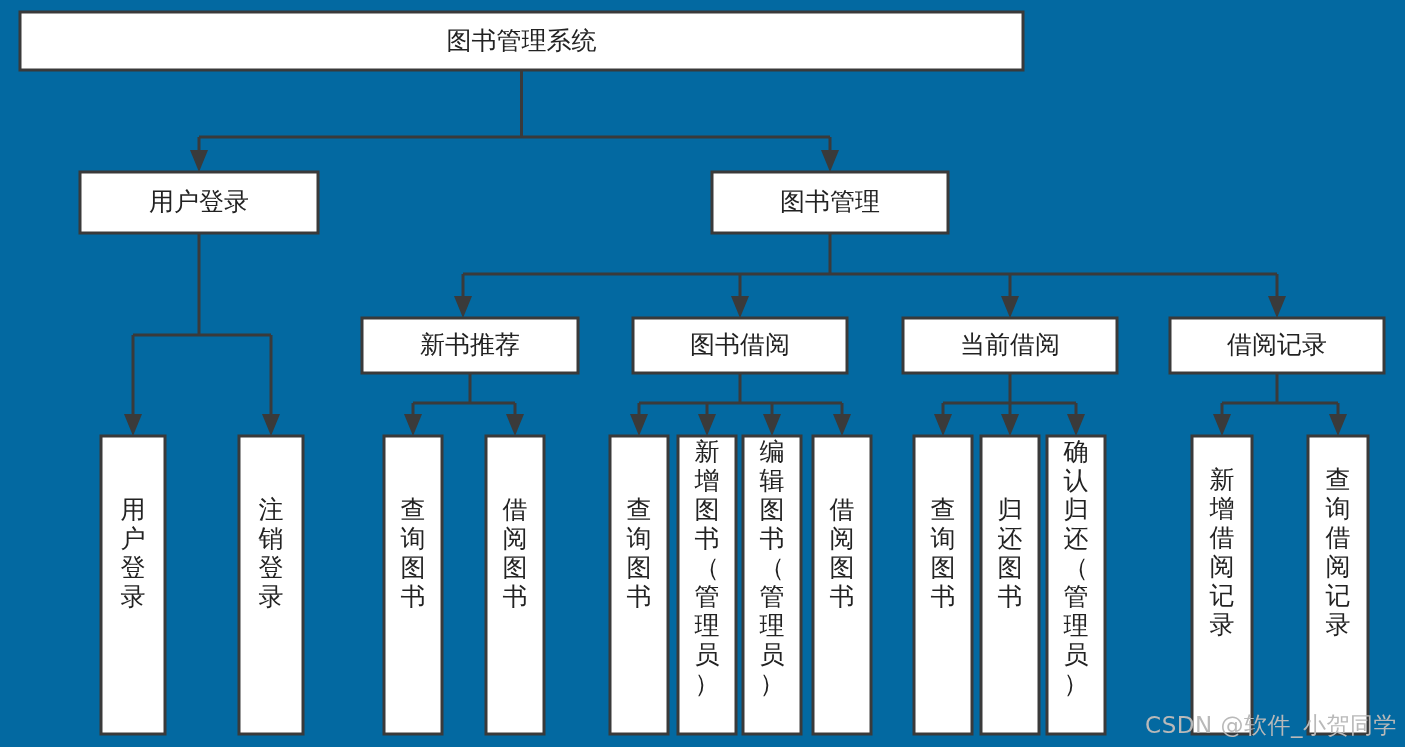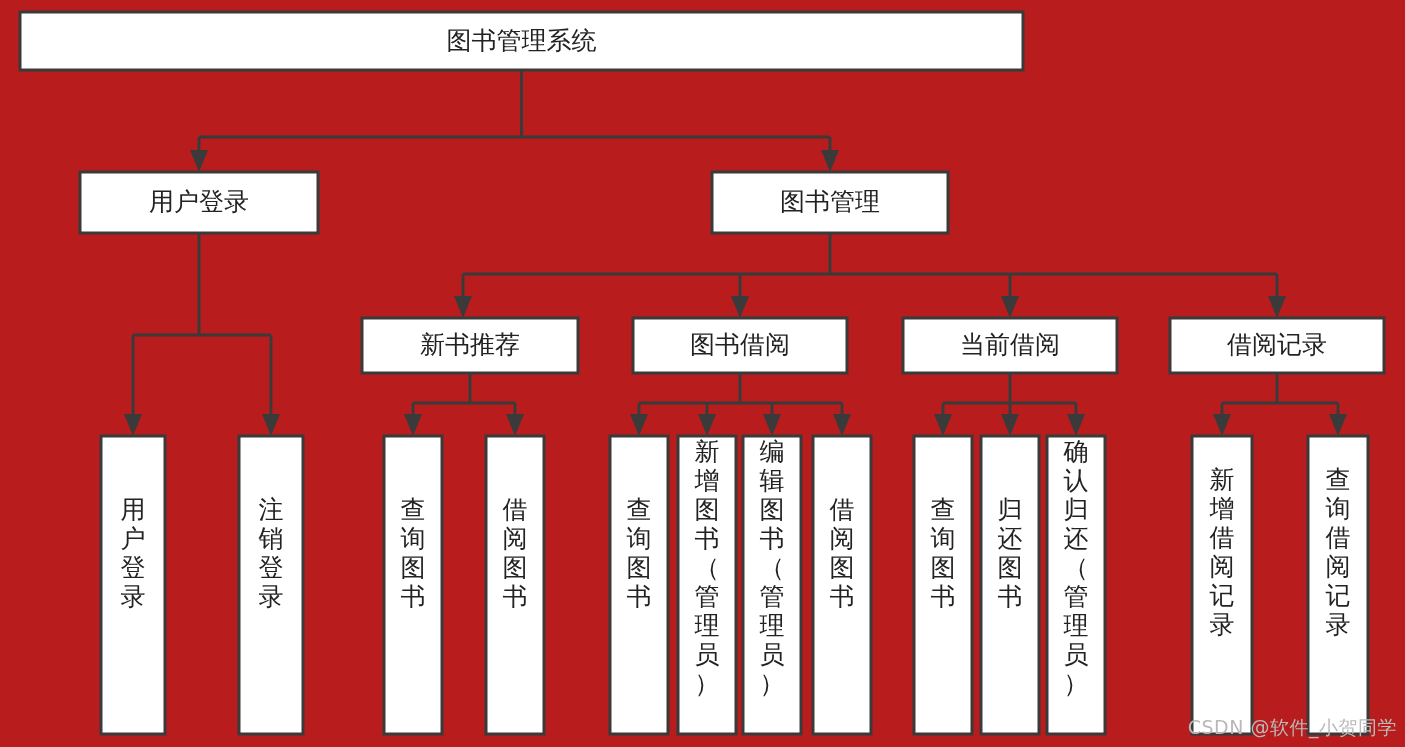--- a/index.html
+++ b/index.html
@@ -11,21 +11,21 @@
   body {
     width: 1405px;
     height: 747px;
     overflow: hidden;
     font-family: "DejaVu Sans", "Liberation Sans", sans-serif;
   }
   #diagram-root {
     position: relative;
     width: 1405px;
     height: 747px;
-    background: #b91c1c;
+    background: #0369a1;
   }
   svg#flowchart {
     display: block;
     width: 1405px;
     height: 747px;
   }
   .box-rect {
     fill: #ffffff;
     stroke: #3a3a3a;
     stroke-width: 3;
@@ -51,21 +51,21 @@
     fill: #222222;
     font-family: "DejaVu Sans", "Liberation Sans", sans-serif;
     font-size: 25px;
     text-anchor: middle;
   }
   .watermark {
     position: absolute;
     right: 8px;
     bottom: 6px;
     font-family: "DejaVu Sans", "Liberation Sans", sans-serif;
-    font-size: 19px;
+    font-size: 23px;
     color: #b9b9b9;
     white-space: nowrap;
     letter-spacing: 0.5px;
     pointer-events: none;
   }
 </style>
 </head>
 <body>
 
 <div id="diagram-root">

